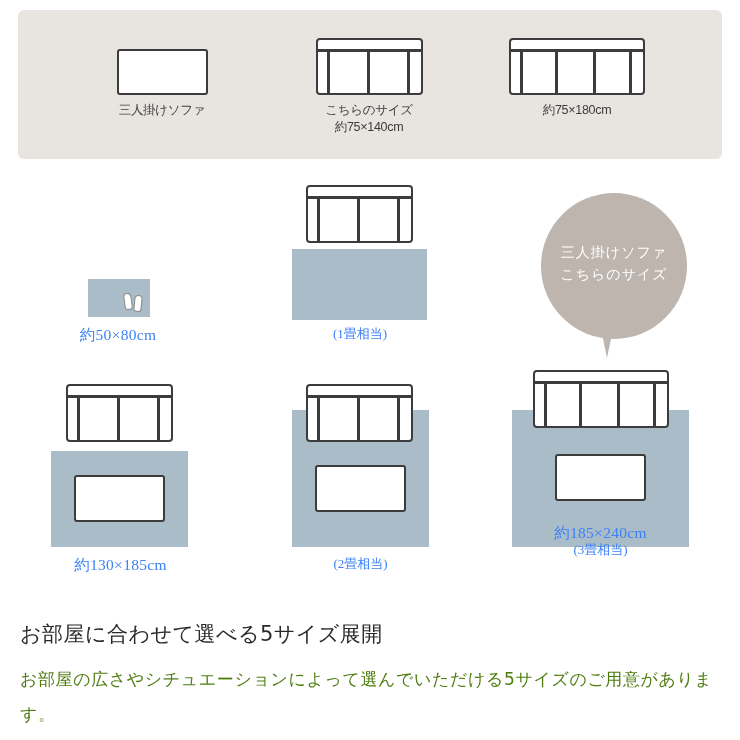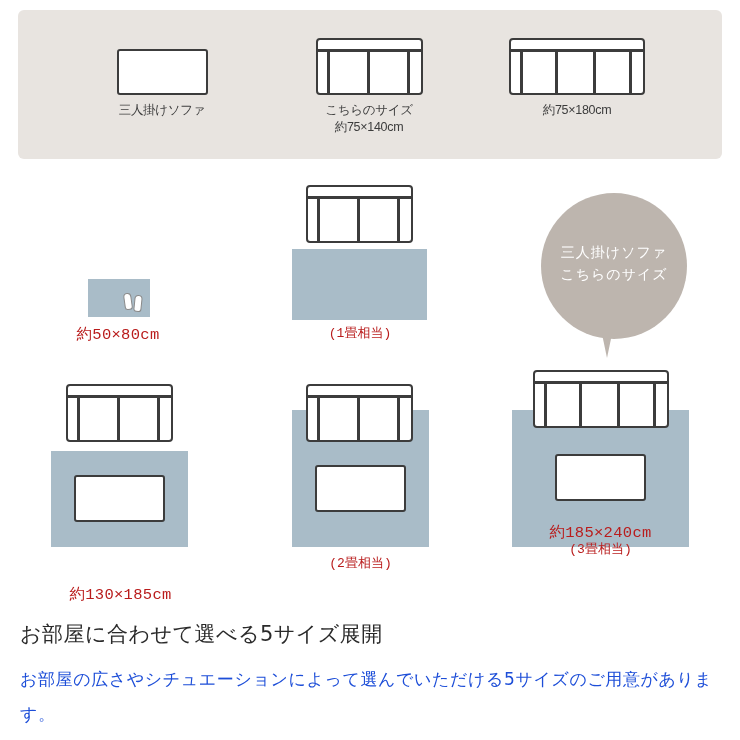--- a/index.html
+++ b/index.html
@@ -25,22 +25,22 @@
       position: absolute; top: 11px; bottom: 0; width: 2.5px; background: #3c3c3c;
     }
 
     .rug { position: absolute; background: #a9bcc8; }
 
     .leg-label {
       position: absolute; text-align: center; font-size: 12.5px; line-height: 17px; color: #3c3c3c;
       font-family: "Liberation Sans", "DejaVu Sans", sans-serif; letter-spacing: -0.3px;
     }
     .size-label {
-      position: absolute; text-align: center; color: #b91c1c;
-      font-family: Liberation Mono, monospace;
+      position: absolute; text-align: center; color: #3b82f6;
+      font-family: Liberation Serif, serif;
     }
     .size-label .main { display: block; font-size: 15.5px; line-height: 18px; letter-spacing: 0.3px; }
     .size-label .sub { display: block; font-size: 13px; line-height: 16px; }
 
     .bubble {
       position: absolute; left: 541px; top: 193px; width: 146px; height: 146px; border-radius: 50%;
       background: #bdb5ae;
     }
     .bubble-tail {
       position: absolute; left: 602px; top: 334px; width: 0; height: 0;
@@ -56,21 +56,21 @@
       position: absolute; width: 8px; height: 17px; background: #ffffff; border: 1.2px solid #8a8a8a;
       border-radius: 4px 4px 3px 3px;
     }
 
     .heading {
       position: absolute; left: 20px; top: 620px; font-size: 21px; line-height: 28px; color: #2a2a2a;
       letter-spacing: 0.5px;
     }
     .desc {
       position: absolute; left: 20px; top: 662px; width: 710px; font-size: 17px; line-height: 35px;
-      color: #1d4ed8; letter-spacing: 0.6px;
+      color: #4d7c0f; letter-spacing: 0.6px;
     }
   </style>
 </head>
 <body>
 
 <div class="legend-panel"></div>
 
 <div class="furn" style="left:117px; top:49px; width:91px; height:46px;"></div>
 <div class="leg-label" style="left:92px; top:102px; width:140px;">
   <span style="display:block">三人掛けソファ</span>
@@ -121,21 +121,21 @@
 
 <div class="sofa" style="left:66px; top:384px; width:107px; height:58px;">
   <div class="frame"></div>
     <div class="back"></div>
   <div class="div" style="left:11px;"></div>
   <div class="div" style="left:51px;"></div>
   <div class="div" style="left:91px;"></div>
 </div>
 <div class="rug" style="left:51px; top:451px; width:137px; height:96px;"></div>
 <div class="furn" style="left:74px; top:475px; width:91px; height:47px;"></div>
-<div class="size-label" style="left:48px; top:556px; width:145px;margin-top:30px;">
+<div class="size-label" style="left:48px; top:556px; width:145px;">
   <span class="main">約130×185cm</span>
 </div>
 
 <div class="rug" style="left:292px; top:410px; width:137px; height:137px;"></div>
 <div class="sofa" style="left:306px; top:384px; width:107px; height:58px;">
   <div class="frame"></div>
     <div class="back"></div>
   <div class="div" style="left:11px;"></div>
   <div class="div" style="left:51px;"></div>
   <div class="div" style="left:91px;"></div>

